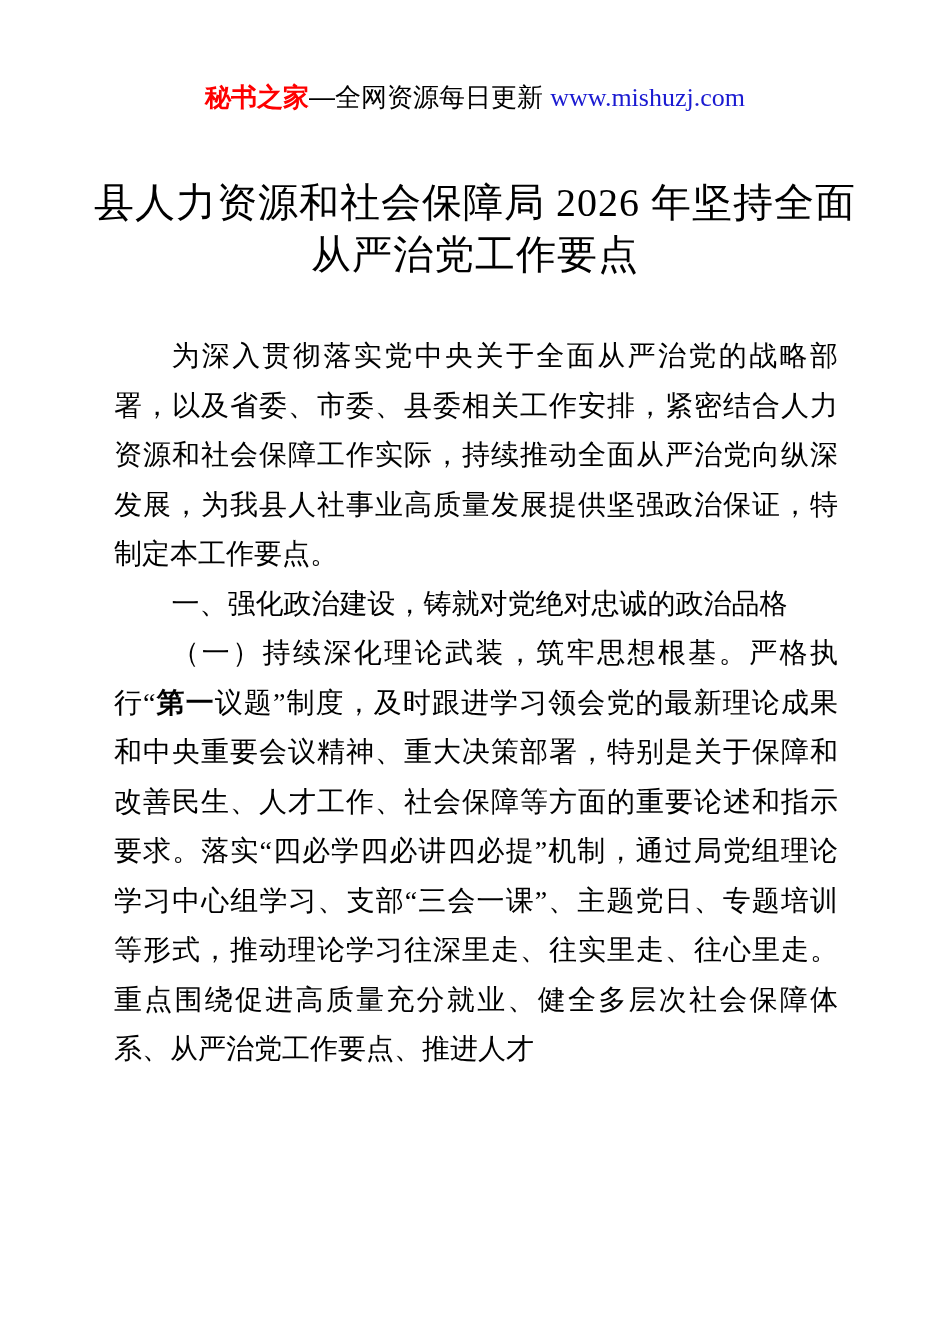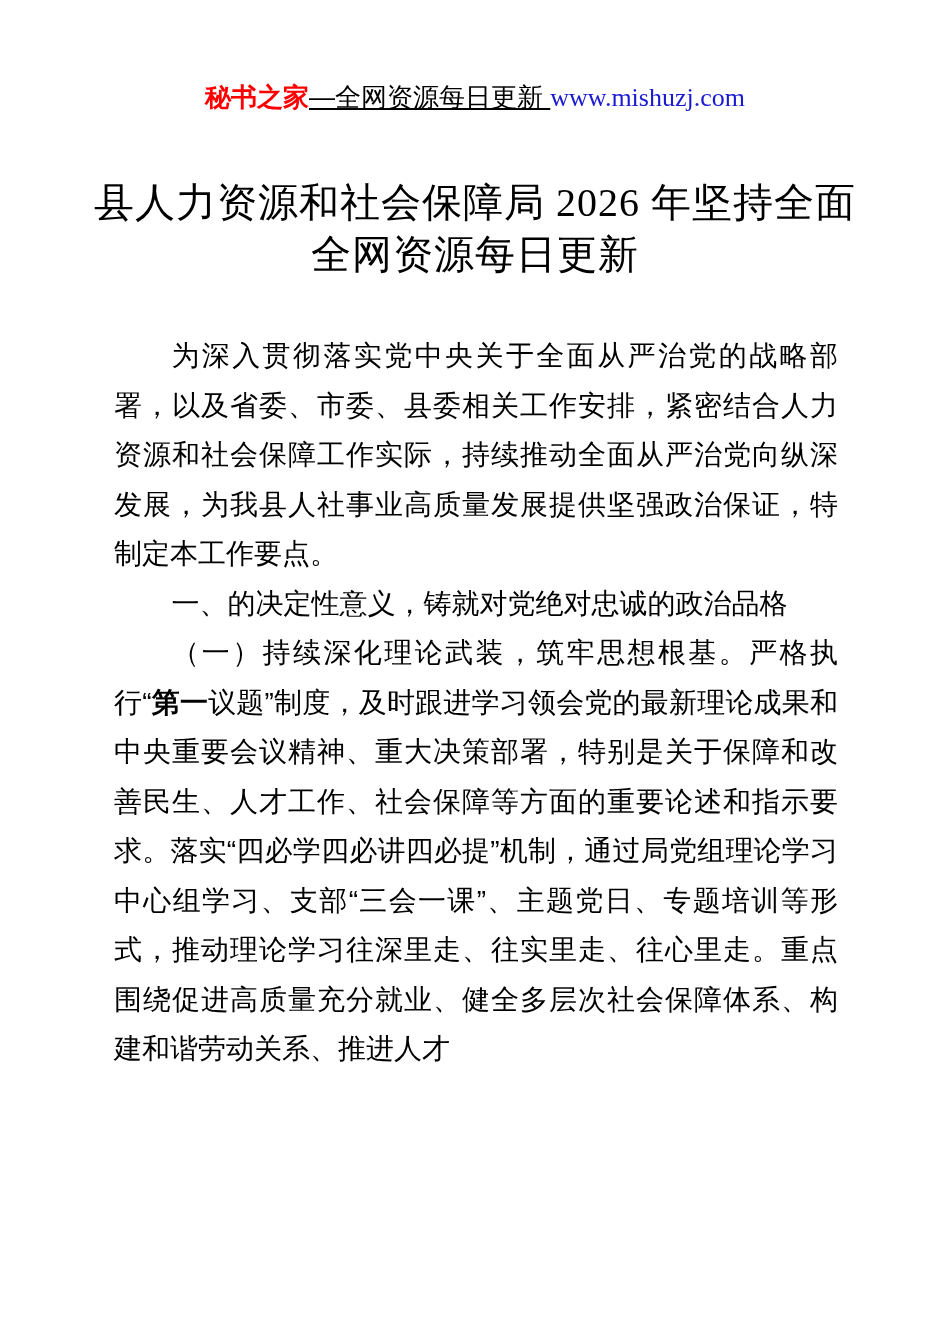--- a/index.html
+++ b/index.html
@@ -37,38 +37,39 @@
     font-weight: 400;
     letter-spacing: 1px;
   }
   .doc-body {
     margin-top: 50px;
     padding: 0 112px 0 114px;
     font-size: 28px;
     line-height: 49.5px;
     text-align: justify;
     text-justify: inter-ideograph;
+    font-family: Liberation Serif, serif;
   }
   .doc-body p {
     margin: 0;
     text-indent: 2.05em;
   }
   .doc-body p span.b {
     font-weight: 700;
   }
 </style>
 </head>
 <body>
 
 <div class="site-header">
-  <span class="brand" style="color: rgb(254, 0, 0);">秘书之家</span><span class="tagline" style="color: rgb(0, 0, 0); text-decoration: underline;">—全网资源每日更新 </span><span class="url" style="color: rgb(26, 26, 209); font-family: Liberation Serif, serif;">www.mishuzj.com</span>
+  <span class="brand" style="color: rgb(254, 0, 0);">秘书之家</span><span class="tagline" style="color: rgb(0, 0, 0);">—全网资源每日更新 </span><span class="url" style="color: rgb(26, 26, 209); font-family: Liberation Serif, serif;">www.mishuzj.com</span>
 </div>
 
 <div class="doc-title">
   <div>县人力资源和社会保障局 2026 年坚持全面</div>
-  <div>全网资源每日更新</div>
+  <div>从严治党工作要点</div>
 </div>
 
 <div class="doc-body" style="color: rgb(0, 0, 0);">
     <p><span>为深入贯彻落实党中央关于全面从严治党的战略部署，以及省委、市委、县委相关工作安排，紧密结合人力资源和社会保障工作实际，持续推动全面从严治党向纵深发展，为我县人社事业高质量发展提供坚强政治保证，特制定本工作要点。</span></p>
-    <p><span>一、的决定性意义，铸就对党绝对忠诚的政治品格</span></p>
-    <p><span>（一）持续深化理论武装，筑牢思想根基。严格执行“</span><span class="b">第一</span><span>议题”制度，及时跟进学习领会党的最新理论成果和中央重要会议精神、重大决策部署，特别是关于保障和改善民生、人才工作、社会保障等方面的重要论述和指示要求。落实“四必学四必讲四必提”机制，通过局党组理论学习中心组学习、支部“三会一课”、主题党日、专题培训等形式，推动理论学习往深里走、往实里走、往心里走。重点围绕促进高质量充分就业、健全多层次社会保障体系、构建和谐劳动关系、推进人才</span></p>
+    <p><span>一、强化政治建设，铸就对党绝对忠诚的政治品格</span></p>
+    <p><span>（一）持续深化理论武装，筑牢思想根基。严格执行“</span><span class="b">第一</span><span>议题”制度，及时跟进学习领会党的最新理论成果和中央重要会议精神、重大决策部署，特别是关于保障和改善民生、人才工作、社会保障等方面的重要论述和指示要求。落实“四必学四必讲四必提”机制，通过局党组理论学习中心组学习、支部“三会一课”、主题党日、专题培训等形式，推动理论学习往深里走、往实里走、往心里走。重点围绕促进高质量充分就业、健全多层次社会保障体系、从严治党工作要点、推进人才</span></p>
   </div>
 
 </body></html>

